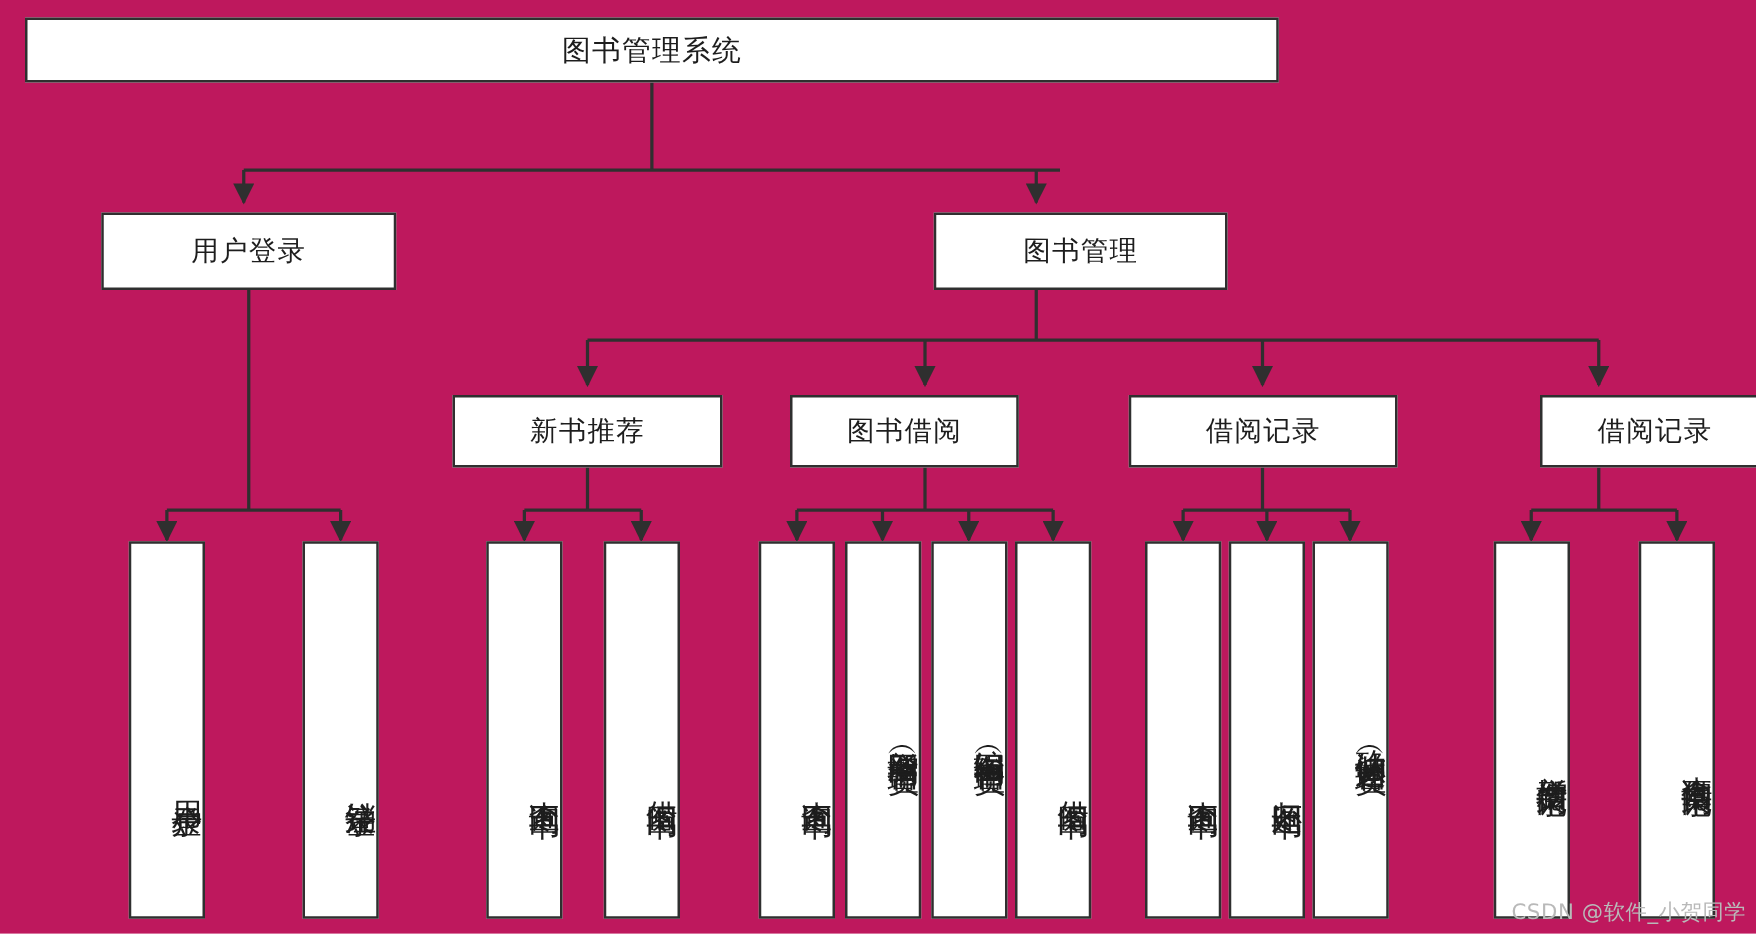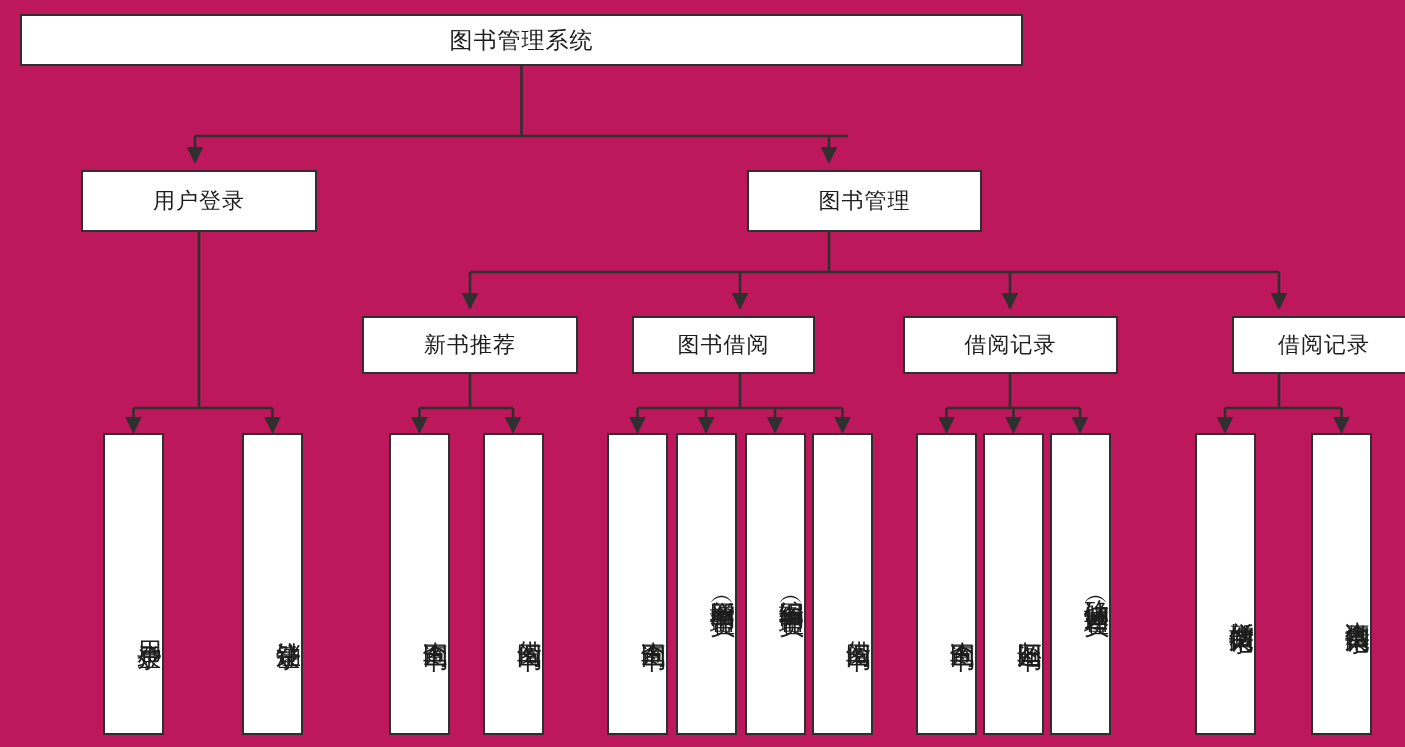--- a/index.html
+++ b/index.html
@@ -184,14 +184,15 @@
     <span class="vtxt">确认归还（管理员）</span>
   </div>
 
   <div class="node vert" style="left:1195px; top:433px; width:61px; height:302px; padding-top:45px;">
     <span class="vtxt">新增借阅记录</span>
   </div>
   <div class="node vert" style="left:1311px; top:433px; width:61px; height:302px; padding-top:45px;">
     <span class="vtxt">查询借阅记录</span>
   </div>
 
+  <div id="watermark">CSDN @软件_小贺同学</div>
 
 </div>
 
 </body></html>

